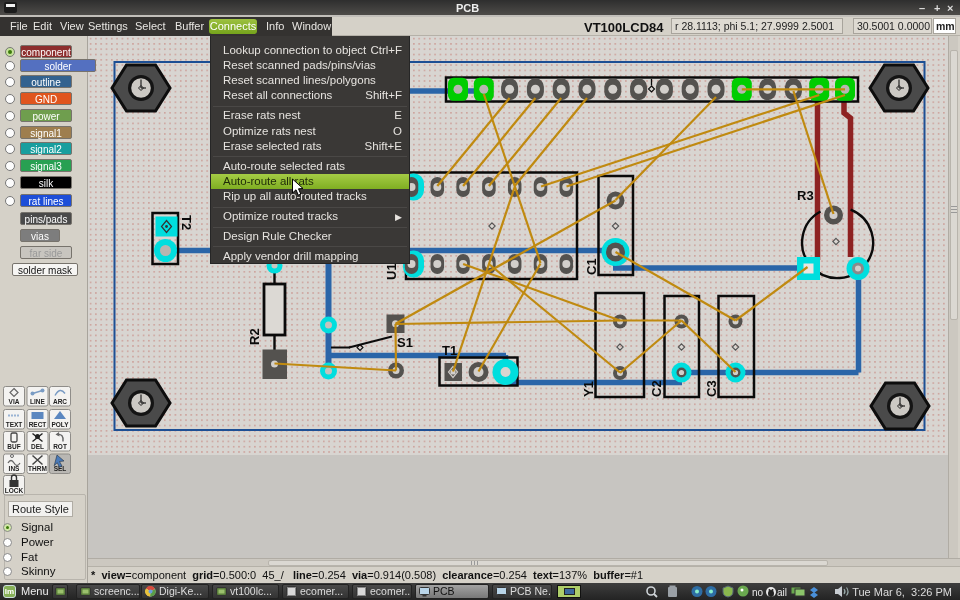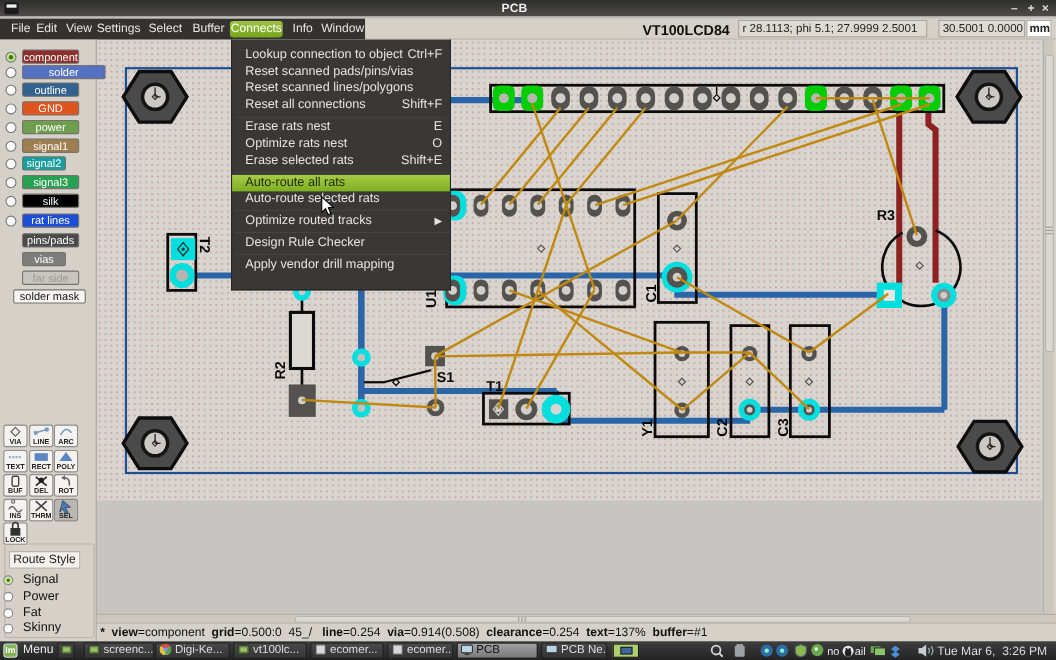--- a/index.html
+++ b/index.html
@@ -306,21 +306,21 @@
 <div class="lbtn" style="top:22.799999999999997px;left:20px;width:76px;background:#5470c0;color:#fff">solder</div>
 <div class="radio" style="top:40.7px"></div>
 <div class="lbtn" style="top:38.7px;left:20px;width:52px;background:#33628f;color:#fff">outline</div>
 <div class="radio" style="top:57.599999999999994px"></div>
 <div class="lbtn" style="top:55.599999999999994px;left:20px;width:52px;background:#e0551e;color:#fff">GND</div>
 <div class="radio" style="top:74.6px"></div>
 <div class="lbtn" style="top:72.6px;left:20px;width:52px;background:#6f9e4e;color:#fff">power</div>
 <div class="radio" style="top:91.5px"></div>
 <div class="lbtn" style="top:89.5px;left:20px;width:52px;background:#9e7e4e;color:#fff">signal1</div>
 <div class="radio" style="top:108.4px"></div>
-<div class="lbtn" style="top:106.4px;left:20px;width:40px;background:#189e9e;color:#fff">signal2</div>
+<div class="lbtn" style="top:106.4px;left:20px;width:52px;background:#189e9e;color:#fff">signal2</div>
 <div class="radio" style="top:125.4px"></div>
 <div class="lbtn" style="top:123.4px;left:20px;width:52px;background:#28a052;color:#fff">signal3</div>
 <div class="radio" style="top:142.3px"></div>
 <div class="lbtn" style="top:140.3px;left:20px;width:52px;background:#000000;color:#fff">silk</div>
 <div class="radio" style="top:160.1px"></div>
 <div class="lbtn" style="top:158.1px;left:20px;width:52px;background:#1d4ed8;color:#fff">rat lines</div>
 <div class="lbtn" style="top:175.9px;left:20px;width:52px;background:#4a4a4a;color:#fff">pins/pads</div>
 <div class="lbtn" style="top:192.8px;left:20px;width:40px;background:#7d7d7d;color:#fff">vias</div>
 <div class="lbtn" style="top:209.7px;left:20px;width:52px;background:#c8c5bf;color:#999">far side</div>
 <div class="lbtn" style="top:227.10000000000002px;left:12px;width:66px;background:#f6f5f3;color:#111">solder mask</div>
@@ -391,22 +391,23 @@
 <div class="mitem"><span>Reset all connections</span><span class="acc">Shift+F</span></div>
 <div class="msep">
         <div></div>
       </div>
 <div class="mitem"><span>Erase rats nest</span><span class="acc">E</span></div>
 <div class="mitem"><span>Optimize rats nest</span><span class="acc">O</span></div>
 <div class="mitem"><span>Erase selected rats</span><span class="acc">Shift+E</span></div>
 <div class="msep">
         <div></div>
       </div>
+<div class="mitem"><span>Auto-route selected rats</span></div>
 <div class="mitem hl"><span>Auto-route all rats</span></div>
-<div class="mitem"><span>Auto-route selected rats</span></div>
+<div class="mitem"><span>Rip up all auto-routed tracks</span></div>
 <div class="msep">
         <div></div>
       </div>
 <div class="mitem"><span>Optimize routed tracks</span><span class="acc"><span style="font-size:9px">▶</span></span></div>
 <div class="msep">
         <div></div>
       </div>
 <div class="mitem"><span>Design Rule Checker</span></div>
 <div class="msep">
         <div></div>

